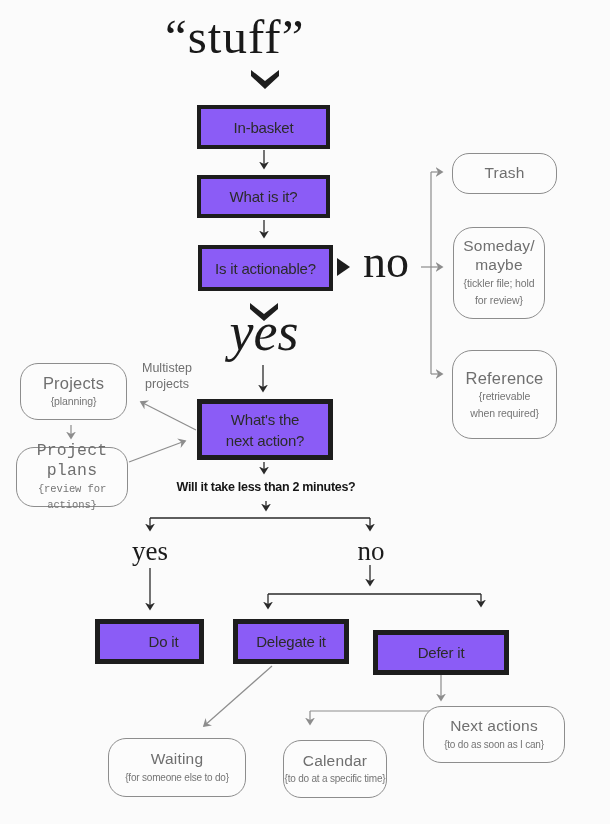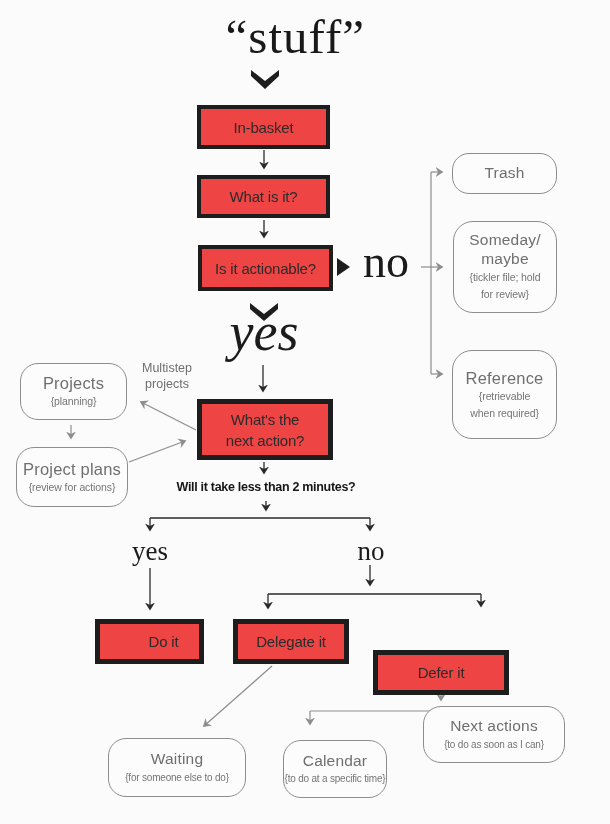--- a/index.html
+++ b/index.html
@@ -8,21 +8,21 @@
     width:610px;height:824px;
     background:#fbfbfb;
     overflow:hidden;
     font-family:"Liberation Sans", sans-serif;
   }
   .stage svg.connectors{position:absolute;left:0;top:0;}
 
   
   .pbox{
     position:absolute;box-sizing:border-box;
-    background:#ef4444;border:4px solid #1d1d1d;
+    background:#8b5cf6;border:4px solid #1d1d1d;
     display:flex;flex-direction:column;align-items:center;justify-content:center;
     font-size:15px;color:#2b2b2b;text-align:center;line-height:1.4;
     letter-spacing:-0.2px;
   }
   .pbox.thick{border-width:5px;}
 
   
   .rbox{
     position:absolute;box-sizing:border-box;
     background:#fcfcfc;border:1.5px solid #8d8d8d;border-radius:18px;
@@ -31,21 +31,21 @@
   }
   .rtitle{font-size:15.5px;line-height:1.22;letter-spacing:0.2px;}
   .rtitle.lg{font-size:16.5px;}
   .rnote{font-size:10.5px;line-height:1.5;color:#757575;letter-spacing:-0.1px;margin-top:1px;}
   .rnote.sm{font-size:10px;letter-spacing:-0.2px;}
 
   .serif{font-family:"Liberation Serif", serif;color:#1b1b1b;}
   .title-stuff{
     position:absolute;left:165px;top:10px;width:200px;
     font-family:"Liberation Serif", serif;font-size:49px;line-height:1.1;
-    color:#191919;text-align:right;letter-spacing:1px;
+    color:#191919;text-align:left;letter-spacing:1px;
   }
   .big-no{position:absolute;left:349px;top:237px;width:74px;font-size:46px;line-height:1.1;text-align:center;}
   .big-yes{position:absolute;left:216px;top:304px;width:96px;font-size:54px;line-height:1.05;font-style:italic;text-align:center;}
   .small-branch{position:absolute;font-size:27px;line-height:1.0;text-align:center;}
   .multistep{
     position:absolute;left:133px;top:360px;width:68px;
     font-size:12.5px;line-height:1.3;color:#6f6f6f;text-align:center;
   }
   .question{
     position:absolute;left:151px;top:480px;width:230px;
@@ -122,44 +122,44 @@
   <div class="pbox thick" style="left:197px;top:399px;width:136px;height:61px;">
     <span>What's the</span>
     <span>next action?</span>
   </div>
   <div class="pbox thick" style="left:95px;top:619px;width:109px;height:45px;padding-left:28px;">
     <span>Do it</span>
   </div>
   <div class="pbox thick" style="left:233px;top:619px;width:116px;height:45px;">
     <span>Delegate it</span>
   </div>
-  <div class="pbox thick" style="left:373px;top:650px;width:136px;height:45px;justify-content:center;">
+  <div class="pbox thick" style="left:373px;top:630px;width:136px;height:45px;justify-content:center;">
     <span>Defer it</span>
   </div>
 
   <div class="rbox" style="left:452px;top:153px;width:105px;height:41px;border-radius:17px;">
     <span class="rtitle">Trash</span>
   </div>
-  <div class="rbox" style="left:453px;top:221px;width:104px;height:92px;border-radius:20px;">
+  <div class="rbox" style="left:453px;top:227px;width:92px;height:92px;border-radius:20px;">
     <span class="rtitle">Someday/</span>
     <span class="rtitle">maybe</span>
     <span class="rnote">{tickler file; hold</span>
     <span class="rnote">for review}</span>
   </div>
   <div class="rbox" style="left:452px;top:350px;width:105px;height:89px;border-radius:20px;">
     <span class="rtitle lg">Reference</span>
     <span class="rnote">{retrievable</span>
     <span class="rnote">when required}</span>
   </div>
 
   <div class="rbox" style="left:20px;top:363px;width:107px;height:57px;">
     <span class="rtitle lg">Projects</span>
     <span class="rnote">{planning}</span>
   </div>
-  <div class="rbox" style="left:16px;top:447px;width:112px;height:60px;">
+  <div class="rbox" style="left:16px;top:447px;width:112px;height:60px;font-family:Liberation Mono, monospace;">
     <span class="rtitle lg">Project plans</span>
     <span class="rnote">{review for actions}</span>
   </div>
 
   <div class="rbox" style="left:108px;top:738px;width:138px;height:59px;">
     <span class="rtitle">Waiting</span>
     <span class="rnote sm">{for someone else to do}</span>
   </div>
   <div class="rbox" style="left:283px;top:740px;width:104px;height:58px;">
     <span class="rtitle">Calendar</span>

